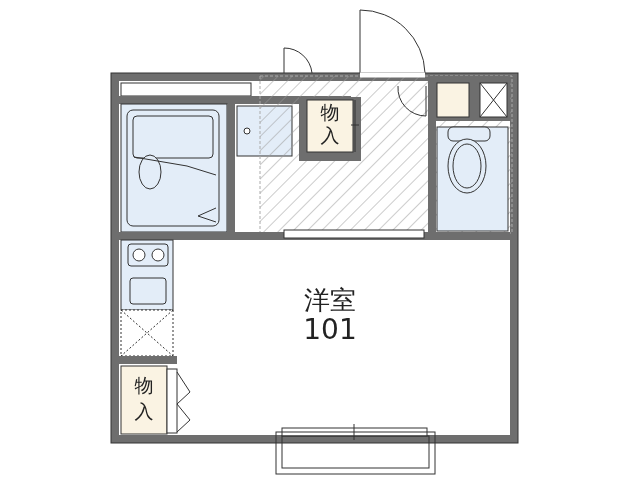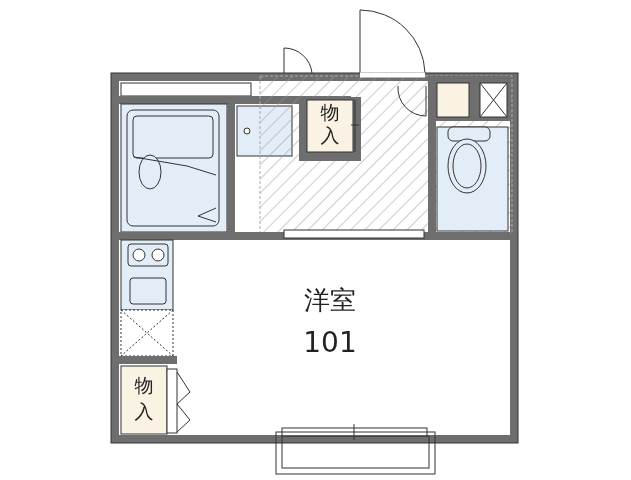--- a/index.html
+++ b/index.html
@@ -107,19 +107,19 @@
 
   <g>
     <rect x="282" y="428" width="145" height="8" fill="#fff" stroke="#333"></rect>
     <line x1="354" y1="424" x2="354" y2="440" stroke="#333"></line>
     <rect x="276" y="432" width="159" height="42" fill="none" stroke="#333"></rect>
     <rect x="282" y="436" width="147" height="32" fill="none" stroke="#333"></rect>
   </g>
 </svg>
 
 <div class="lbl" style="left:290px;top:287px;width:80px;font-size:26px;">洋室</div>
-<div class="lbl" style="left:290px;top:329px;width:80px;font-size:28px;">101</div>
+<div class="lbl" style="left:290px;top:316px;width:80px;font-size:28px;">101</div>
 
 <div class="lbl" style="left:313px;top:103px;width:34px;font-size:19px;">物</div>
 <div class="lbl" style="left:313px;top:126px;width:34px;font-size:19px;">入</div>
 
 <div class="lbl" style="left:125px;top:376px;width:38px;font-size:19px;">物</div>
 <div class="lbl" style="left:125px;top:402px;width:38px;font-size:19px;">入</div>
 
 </body></html>

